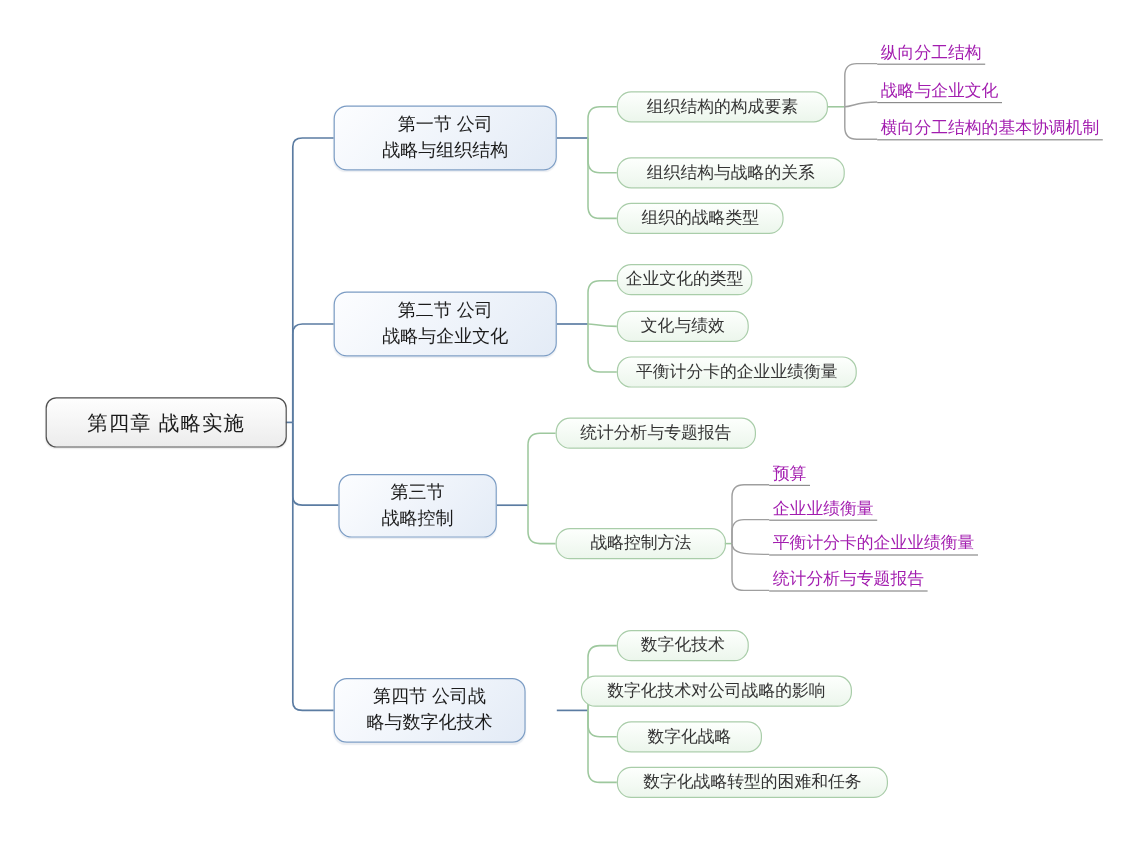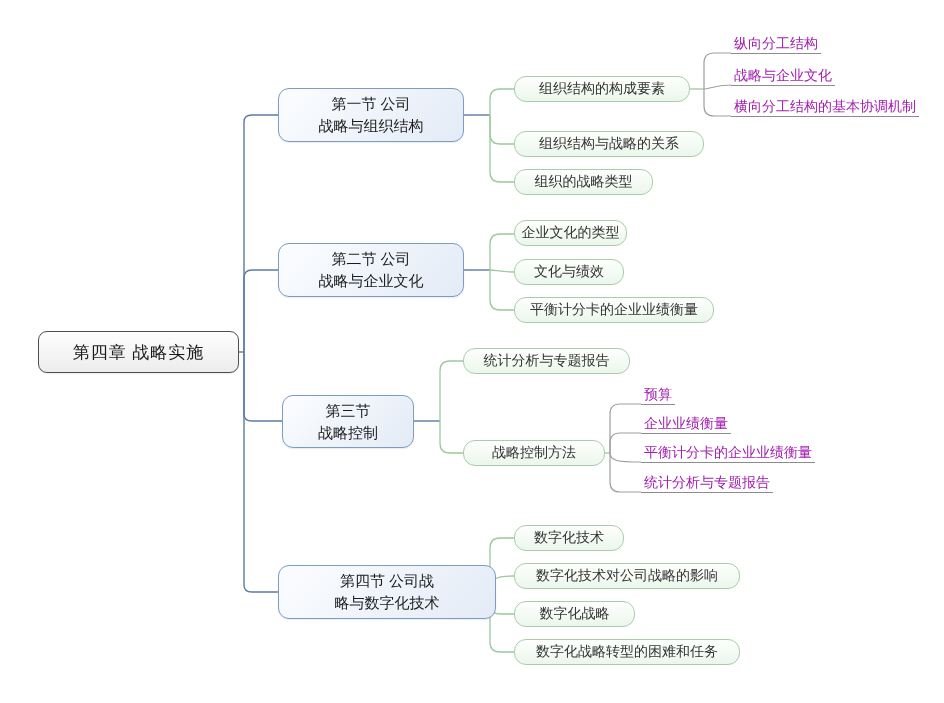--- a/index.html
+++ b/index.html
@@ -70,36 +70,36 @@
   </svg>
 
   <div class="node root" style="left:38px;top:331px;width:201px;height:42px">第四章 战略实施</div>
 
   <div class="node branch" style="left:278px;top:88px;width:186px;height:54px">第一节 公司
 战略与组织结构</div>
   <div class="node branch" style="left:278px;top:243px;width:186px;height:54px">第二节 公司
 战略与企业文化</div>
   <div class="node branch" style="left:282px;top:395px;width:132px;height:53px">第三节
 战略控制</div>
-  <div class="node branch" style="left:278px;top:565px;width:218px;height:54px">第四节 公司战
+  <div class="node branch" style="left:278px;top:565px;width:160px;height:54px">第四节 公司战
 略与数字化技术</div>
 
   <div class="node topic" style="left:514px;top:76px;width:176px">组织结构的构成要素</div>
   <div class="node topic" style="left:514px;top:131px;width:190px">组织结构与战略的关系</div>
   <div class="node topic" style="left:514px;top:169px;width:139px">组织的战略类型</div>
 
   <div class="node topic" style="left:514px;top:220px;width:113px">企业文化的类型</div>
   <div class="node topic" style="left:514px;top:259px;width:110px">文化与绩效</div>
   <div class="node topic" style="left:514px;top:297px;width:200px">平衡计分卡的企业业绩衡量</div>
 
   <div class="node topic" style="left:463px;top:348px;width:167px">统计分析与专题报告</div>
   <div class="node topic" style="left:463px;top:440px;width:142px">战略控制方法</div>
 
   <div class="node topic" style="left:514px;top:525px;width:110px">数字化技术</div>
-  <div class="node topic" style="left:514px;top:563px;width:226px">数字化技术对公司战略的影响</div>
+  <div class="node topic" style="left:484px;top:563px;width:226px">数字化技术对公司战略的影响</div>
   <div class="node topic" style="left:514px;top:601px;width:121px">数字化战略</div>
   <div class="node topic" style="left:514px;top:639px;width:226px">数字化战略转型的困难和任务</div>
 
   <div class="leaf" style="left:731px;top:35px">纵向分工结构</div>
   <div class="leaf" style="left:731px;top:67px">战略与企业文化</div>
   <div class="leaf" style="left:731px;top:98px">横向分工结构的基本协调机制</div>
 
   <div class="leaf" style="left:641px;top:386px">预算</div>
   <div class="leaf" style="left:641px;top:415px">企业业绩衡量</div>
   <div class="leaf" style="left:641px;top:444px">平衡计分卡的企业业绩衡量</div>

